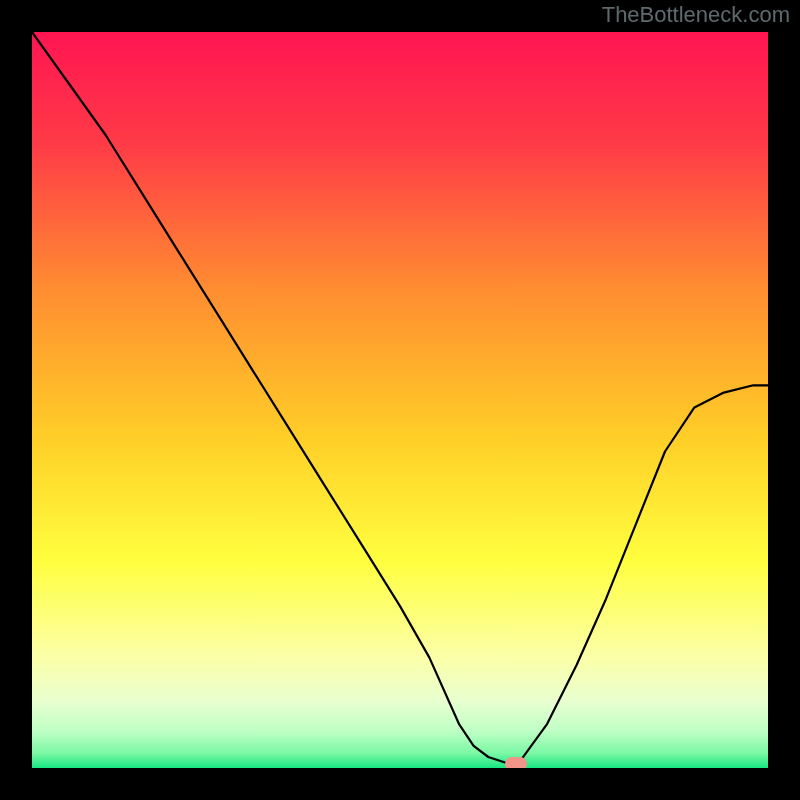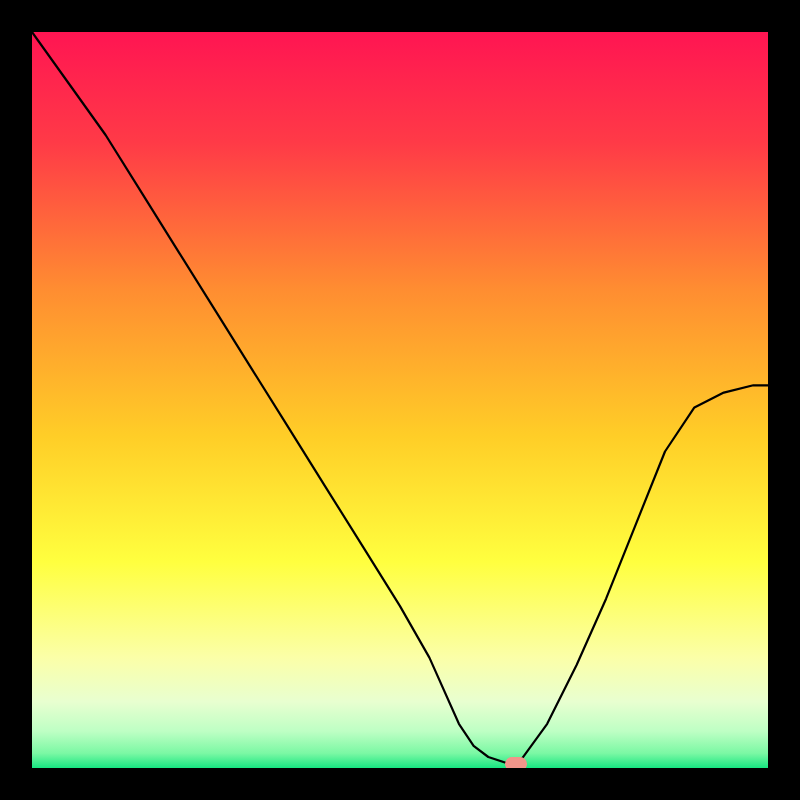--- a/index.html
+++ b/index.html
@@ -47,20 +47,21 @@
     height: 14px;
     border-radius: 8px;
     background: #f1958a;
     transform: translate(-50%, -50%);
   }
 </style>
 </head>
 <body>
 
 <div class="outer">
+  <div class="watermark">TheBottleneck.com</div>
 
   <div class="plot-area">
     <svg class="gradient" viewBox="0 0 736 736" preserveAspectRatio="none">
       <defs>
         <linearGradient id="bg-grad" x1="0" y1="0" x2="0" y2="1">
             <stop offset="0%" stop-color="#ff1552"></stop>
             <stop offset="15%" stop-color="#ff3a47"></stop>
             <stop offset="35%" stop-color="#ff8d31"></stop>
             <stop offset="55%" stop-color="#ffce27"></stop>
             <stop offset="72%" stop-color="#ffff3f"></stop>

